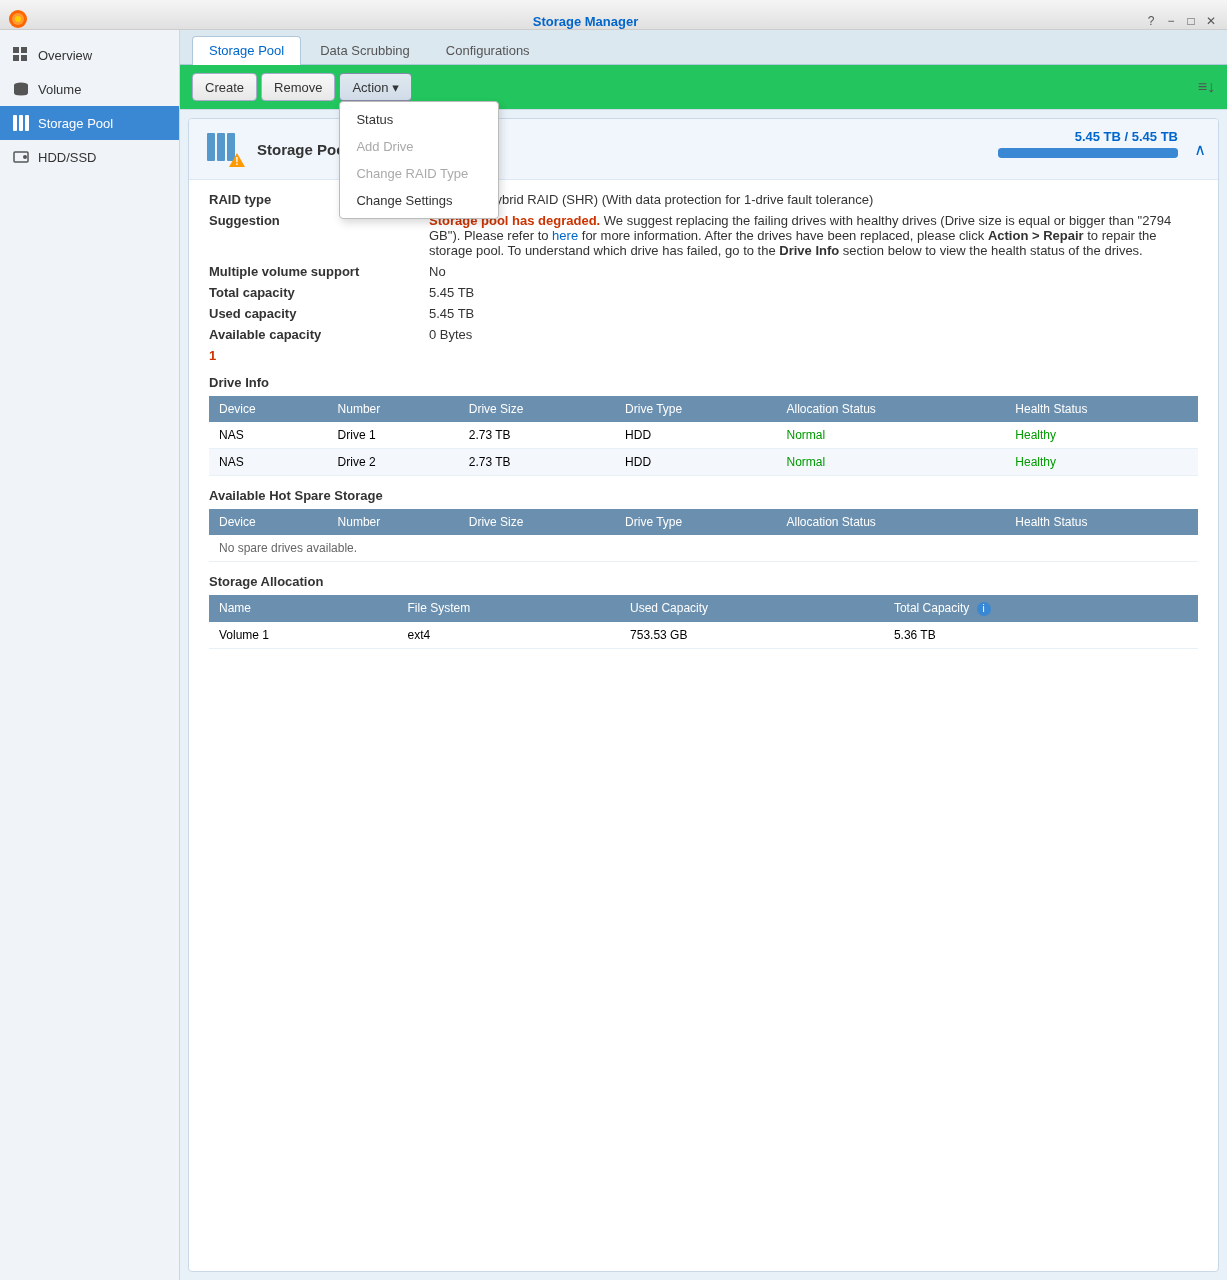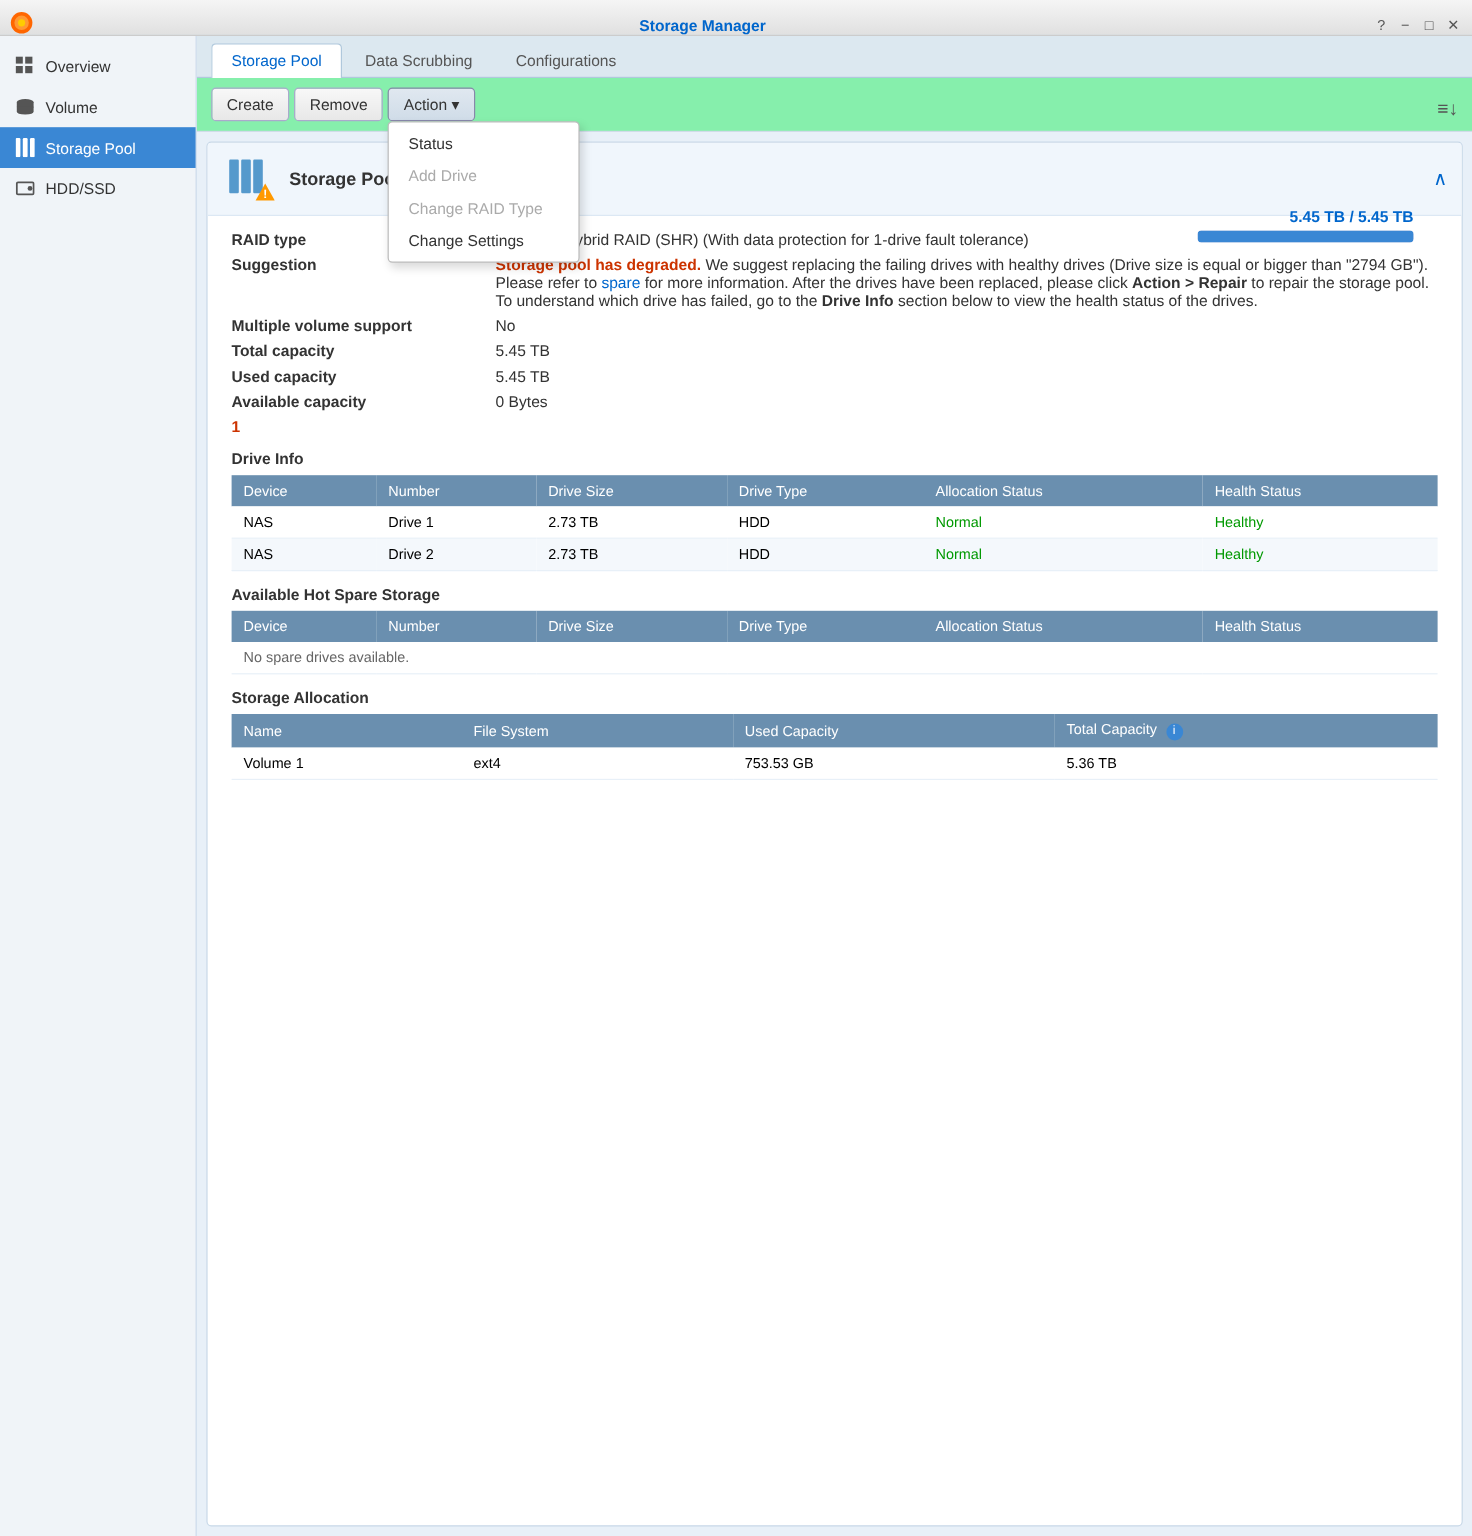--- a/index.html
+++ b/index.html
@@ -50,21 +50,21 @@
     }
 
     
     .app-layout {
       display: flex;
       height: calc(1280px - 30px);
     }
 
     
     .sidebar {
-      width: 164px;
+      width: 180px;
       background: #f0f4f8;
       border-right: 1px solid #c8d8e8;
       padding-top: 8px;
       flex-shrink: 0;
     }
     .sidebar-item {
       display: flex;
       align-items: center;
       padding: 8px 12px;
       cursor: pointer;
@@ -120,23 +120,23 @@
       border-color: #b0c8dc;
       color: #0066cc;
       font-weight: 500;
       margin-bottom: -1px;
       padding-bottom: 7px;
     }
 
     
     .toolbar {
       display: flex;
-      align-items: flex-end;
+      align-items: center;
       padding: 8px 12px;
-      background: #86efac;
+      background: #22c55e;
       gap: 4px;
       border-bottom: 1px solid #d0dce8;
       position: relative;
     }
     .toolbar-btn {
       padding: 4px 12px;
       border: 1px solid #aac;
       border-radius: 4px;
       background: linear-gradient(to bottom, #f8f8f8, #e8e8e8);
       cursor: pointer;
@@ -217,21 +217,20 @@
       position: absolute;
       right: 40px;
       top: 10px;
       text-align: right;
     }
     .pool-capacity-text {
       font-size: 13px;
       color: #0066cc;
       font-weight: bold;
       margin-bottom: 4px;
-      margin-top: 44px;
     }
     .capacity-bar {
       width: 180px;
       height: 10px;
       background: #dde;
       border-radius: 3px;
       overflow: hidden;
     }
     .capacity-fill {
       height: 100%;
@@ -438,21 +437,21 @@
       <div class="detail-section">
         <div class="detail-row">
           <div class="detail-label">RAID type</div>
           <div class="detail-value">Synology Hybrid RAID (SHR) (With data protection for 1-drive fault tolerance)</div>
         </div>
         <div class="detail-row">
           <div class="detail-label">Suggestion</div>
           <div class="detail-value">
             <span style="color:#cc3300;font-weight:bold;">Storage pool has degraded.</span>
             <span> We suggest replacing the failing drives with healthy drives (Drive size is equal or bigger than "2794 GB"). Please refer to </span>
-            <a style="color:#0066cc;cursor:pointer;">spare</a>
+            <a style="color:#0066cc;cursor:pointer;">here</a>
             <span> for more information. After the drives have been replaced, please click <strong>Action &gt; Repair</strong> to repair the storage pool. To understand which drive has failed, go to the <strong>Drive Info</strong> section below to view the health status of the drives.</span>
           </div>
         </div>
         <div class="detail-row">
           <div class="detail-label">Multiple volume support</div>
           <div class="detail-value">No</div>
         </div>
         <div class="detail-row">
           <div class="detail-label">Total capacity</div>
           <div class="detail-value">5.45 TB</div>

